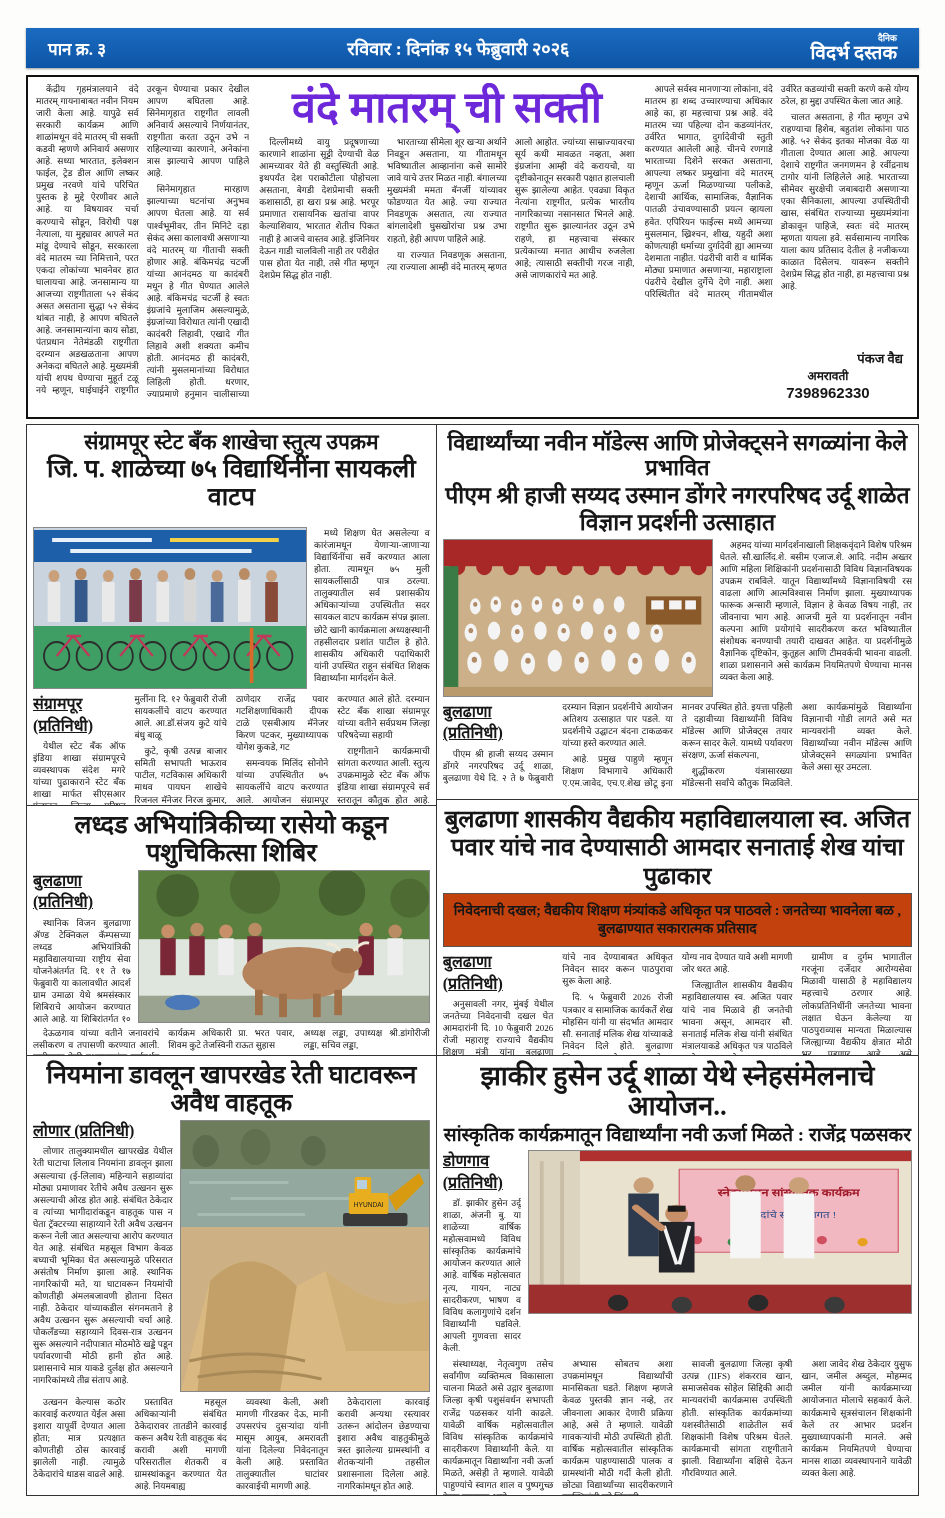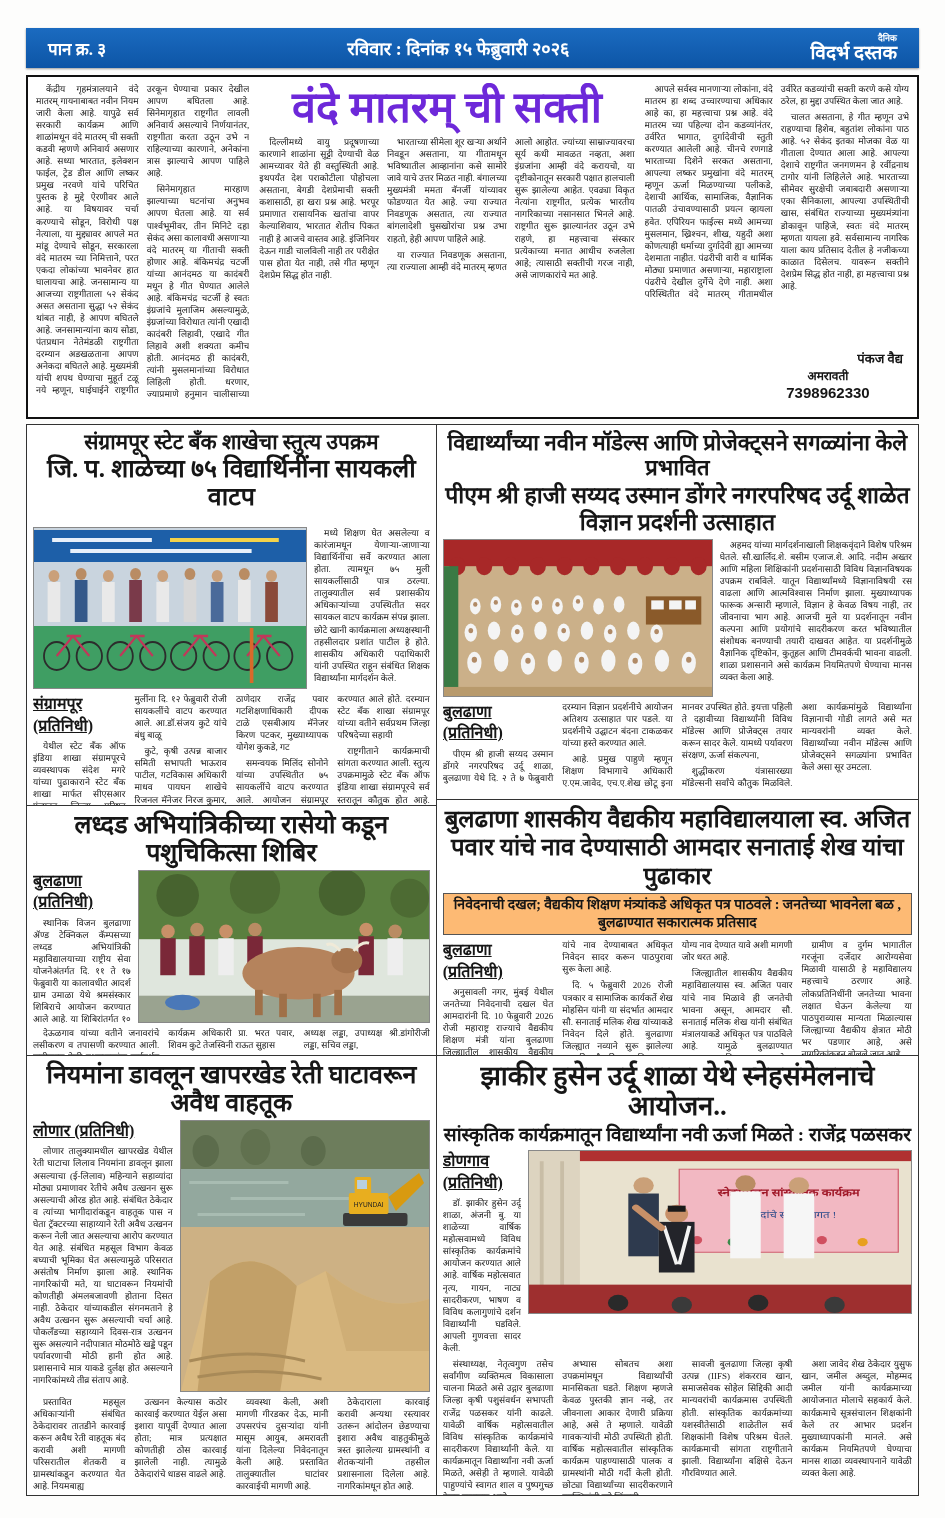--- a/index.html
+++ b/index.html
@@ -30,21 +30,21 @@
   .lower{display:flex;margin-top:5px;}
   .stackL{width:46%;}
   .stackR{width:54%;}
   .art{border:1px solid #333;box-sizing:border-box;padding:4px 6px;overflow:hidden;background:#fff;position:relative;}
   .stackL .art{margin-top:-1px;}
   .stackR .art{margin-top:-1px;margin-left:-1px;}
   .stackL .art:first-child,.stackR .art:first-child{margin-top:0;}
   .kicker{text-align:center;font-weight:bold;font-size:21px;margin:1px 0 0 0;line-height:1.15;}
   .head2{text-align:center;font-weight:bold;font-size:25px;margin:1px 0 3px 0;line-height:1.12;}
   .head3{text-align:center;font-weight:bold;font-size:23px;margin:1px 0 3px 0;line-height:1.18;}
-  .subhead{background:#fdba74;border:1px solid #555;text-align:center;font-weight:bold;font-size:14px;padding:2px 6px;margin:2px 0 4px 0;line-height:1.3;}
+  .subhead{background:#c2410c;border:1px solid #555;text-align:center;font-weight:bold;font-size:14px;padding:8px 6px;margin:2px 0 4px 0;line-height:1.3;}
   .subhead2{text-align:center;font-weight:bold;font-size:19px;margin:0 0 4px 0;line-height:1.15;}
   .row{display:flex;gap:7px;margin-bottom:4px;}
   .photo{border:1px solid #888;display:block;}
   .sidecol{flex:1;overflow:hidden;}
   .byl{font-weight:bold;text-indent:0 !important;font-size:16px;text-decoration:underline;}
   .cols4{column-count:4;column-gap:9px;overflow:hidden;}
   .cols3{column-count:3;column-gap:9px;overflow:hidden;}
 </style>
 </head>
 <body>
@@ -224,22 +224,22 @@
             <path d="M0 270 L35 160 Q85 118 140 165 L175 150 Q240 195 300 178 L300 270 Z" fill="#d9b981"></path>
             <path d="M35 160 Q85 118 140 165 L120 270 L20 270 Z" fill="#c2a068"></path>
             <path d="M175 150 Q240 195 300 178 L300 230 L200 230 Z" fill="#cfae76"></path>
             <g stroke="#a88a58" stroke-width="3" fill="none">
               <path d="M10 240 q70 -14 140 0"></path>
                 <path d="M20 256 q80 -12 150 2"></path>
             </g>
           </svg>
         </div>
         <div class="cols4 bodytext" style="height:116px;">
+          <p>उत्खनन केल्यास कठोर कारवाई करण्यात येईल असा इशारा यापूर्वी देण्यात आला होता; मात्र प्रत्यक्षात कोणतीही ठोस कारवाई झालेली नाही. त्यामुळे ठेकेदारांचे धाडस वाढले आहे.</p>
           <p>प्रस्तावित महसूल अधिकाऱ्यांनी संबंधित ठेकेदारावर तातडीने कारवाई करून अवैध रेती वाहतूक बंद करावी अशी मागणी परिसरातील शेतकरी व ग्रामस्थांकडून करण्यात येत आहे. नियमबाह्य</p>
-          <p>उत्खनन केल्यास कठोर कारवाई करण्यात येईल असा इशारा यापूर्वी देण्यात आला होता; मात्र प्रत्यक्षात कोणतीही ठोस कारवाई झालेली नाही. त्यामुळे ठेकेदारांचे धाडस वाढले आहे.</p>
           <p>व्यवस्था केली, अशी मागणी गीरडकर देऊ, मानी उपसरपंच दुसऱ्यांदा यांनी मासूम आयुब, अमरावती यांना दिलेल्या निवेदनातून केली आहे. प्रस्तावित तालुक्यातील घाटांवर कारवाईची मागणी आहे.</p>
           <p>ठेकेदाराला कारवाई करावी अन्यथा रस्त्यावर उतरून आंदोलन छेडण्याचा इशारा अवैध वाहतुकीमुळे त्रस्त झालेल्या ग्रामस्थांनी व शेतकऱ्यांनी तहसील प्रशासनाला दिलेला आहे. नागरिकांमधून होत आहे.</p>
         </div>
       </div>
     </div>
 
     <div class="stackR">
 
       <div class="art" style="height:376px;">
         <div class="kicker" style="font-size:22px;">विद्यार्थ्यांच्या नवीन मॉडेल्स आणि प्रोजेक्ट्सने सगळ्यांना केले प्रभावित</div>

